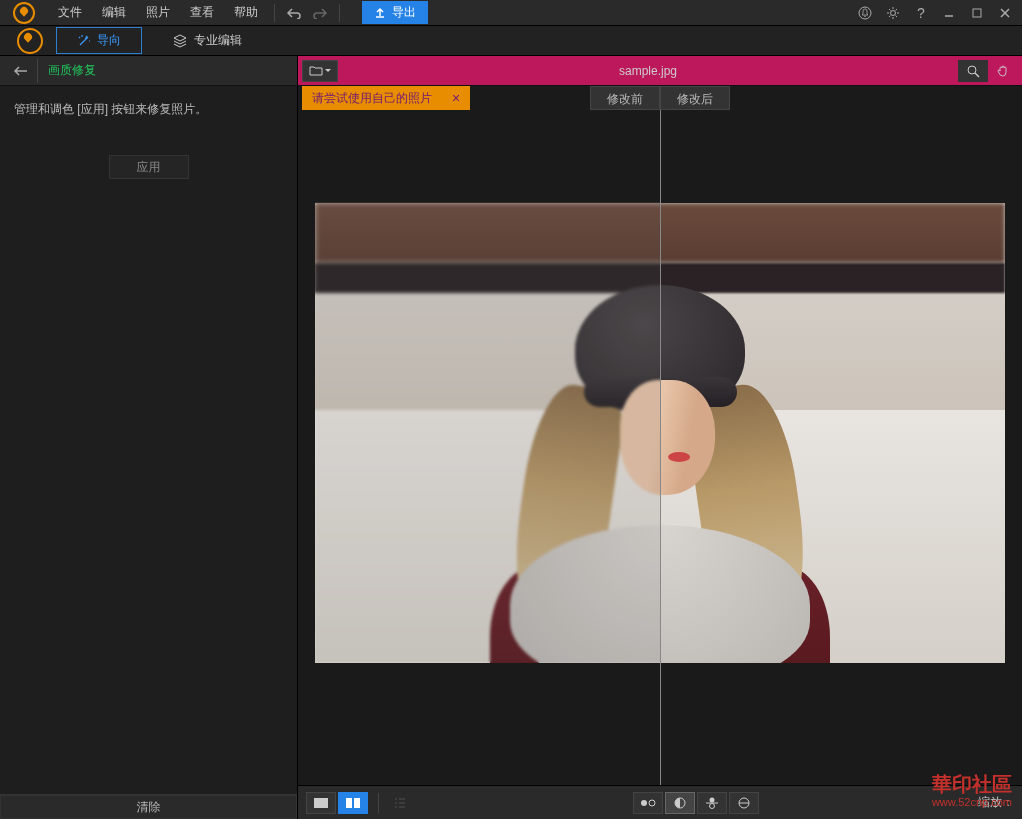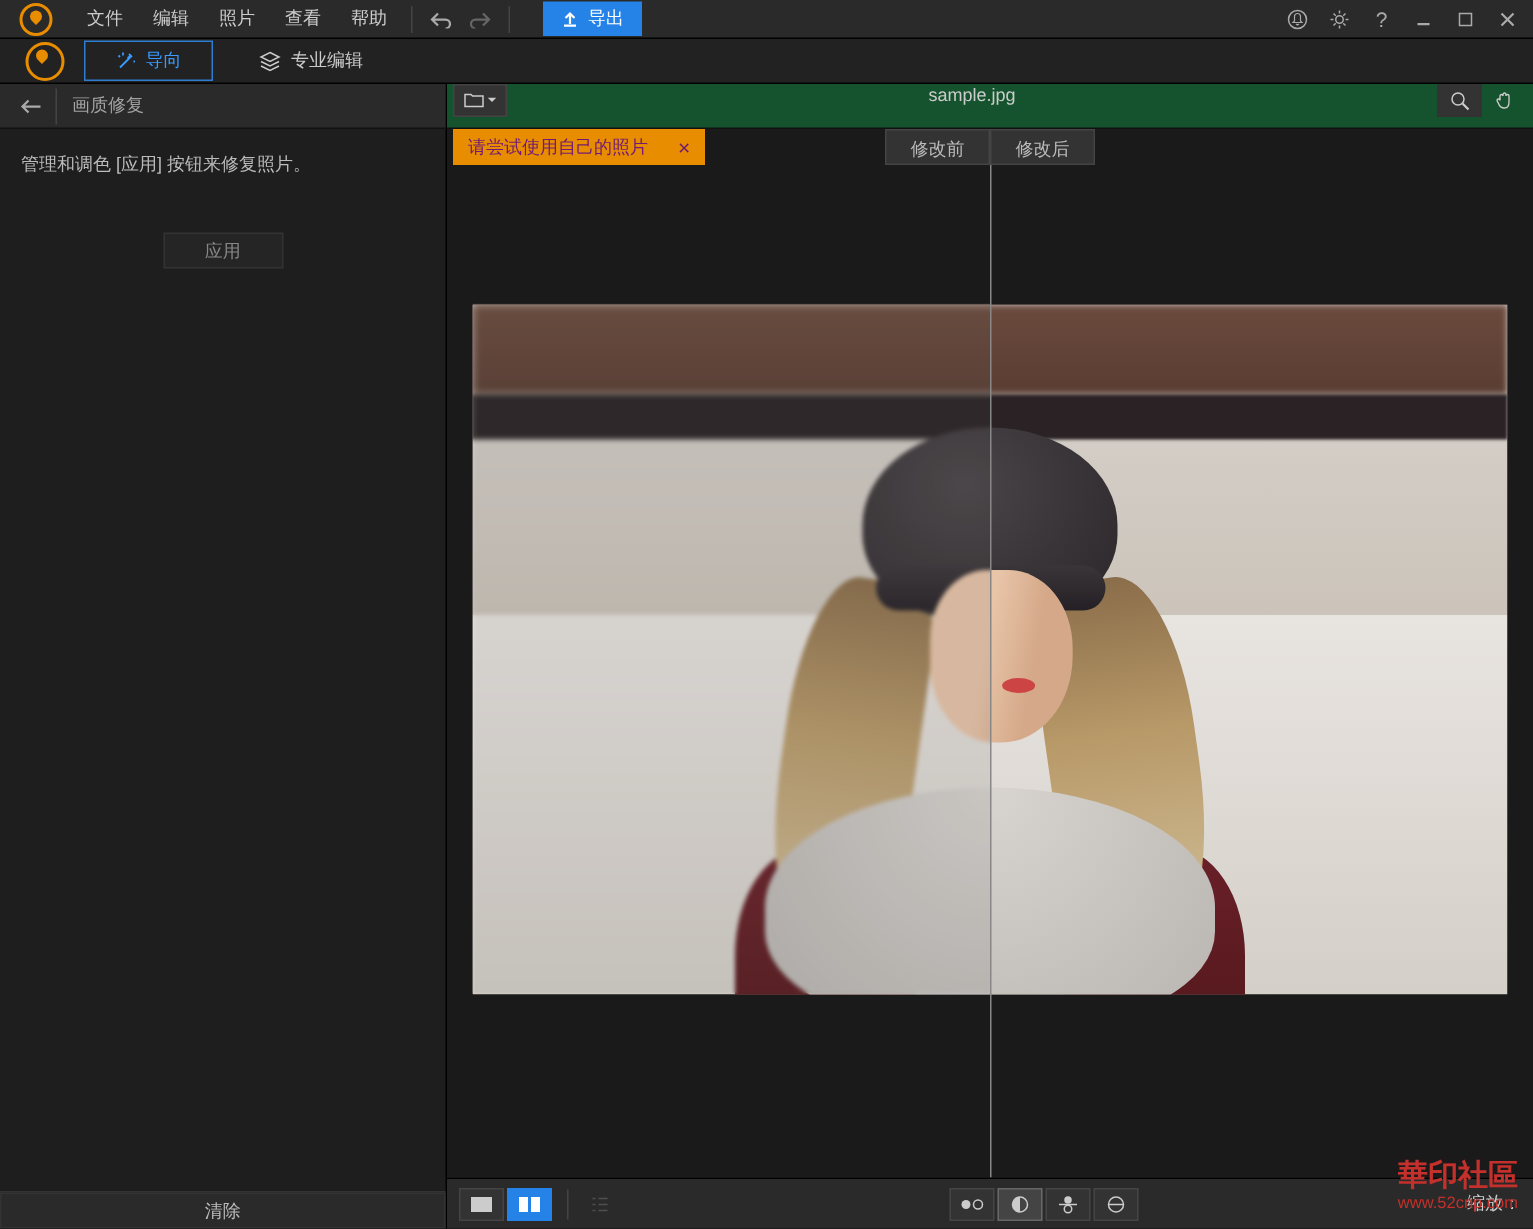--- a/index.html
+++ b/index.html
@@ -22,30 +22,30 @@
 .logo-big { width: 44px; height: 30px; display: flex; align-items: center; justify-content: center; }
 .tab-wizard { border: 1px solid #2d7dd2; padding: 4px 20px; color: #3a9aff; display: flex; align-items: center; gap: 6px; cursor: pointer; margin-left: 4px; }
 .tab-pro { display: flex; align-items: center; gap: 6px; color: #ccc; margin-left: 30px; cursor: pointer; }
 .mode-select { margin-left: auto; background: #2a2a2a; padding: 4px 10px; display: flex; align-items: center; gap: 30px; color: #ccc; cursor: pointer; border: 1px solid #444; width: 140px; justify-content: space-between; }
 
 
 .main { display: flex; height: calc(100% - 56px); }
 .sidebar { width: 298px; background: #1e1e1e; display: flex; flex-direction: column; border-right: 1px solid #000; }
 .sidebar-header { height: 30px; background: #2a2a2a; display: flex; align-items: center; padding: 0 4px; border-bottom: 1px solid #111; }
 .back-btn { width: 34px; height: 24px; display: flex; align-items: center; justify-content: center; color: #aaa; cursor: pointer; border-right: 1px solid #444; }
-.sidebar-title { padding: 0 10px; color: #a3a3a3; font-family: Liberation Serif, serif; }
+.sidebar-title { padding: 0 10px; color: #22c55e; font-family: Liberation Serif, serif; }
 .sidebar-body { flex: 1; padding: 14px; }
 .sidebar-hint { color: #bbb; line-height: 1.6; }
 .apply-btn { margin: 36px auto 0; width: 80px; height: 24px; background: #252525; color: #888; display: flex; align-items: center; justify-content: center; cursor: pointer; border: 1px solid #333; }
 .sidebar-footer { padding: 0; border-top: 1px solid #333; }
 .clear-btn { width: 100%; height: 24px; background: #2a2a2a; color: #bbb; display: flex; align-items: center; justify-content: center; cursor: pointer; border: 1px solid #333; }
 
 
 .viewer { flex: 1; display: flex; flex-direction: column; background: #1a1a1a; }
-.viewer-header { height: 30px; background: #14532d; display: flex; padding: 0 4px; border-bottom: 1px solid #111; }
+.viewer-header { height: 30px; background: #be185d; display: flex; align-items: center; padding: 0 4px; border-bottom: 1px solid #111; }
 .folder-btn { width: 36px; height: 22px; background: #333; border: 1px solid #444; display: flex; align-items: center; justify-content: center; cursor: pointer; gap: 2px; }
 .filename { flex: 1; text-align: center; color: #ccc; }
 .view-tool-btn { width: 30px; height: 22px; display: flex; align-items: center; justify-content: center; color: #ccc; cursor: pointer; }
 .view-tool-btn.active { background: #333; }
 
 .compare-tabs { height: 24px; display: flex; justify-content: center; position: relative; }
 .compare-tab { padding: 4px 16px; background: #333; color: #bbb; border: 1px solid #444; cursor: pointer; }
 .tip-banner { position: absolute; left: 4px; top: 0; background: #e88c00; color: #701a75; padding: 4px 10px; display: flex; align-items: flex-start; gap: 20px; }
 .tip-close { cursor: pointer; font-size: 14px; }
 

